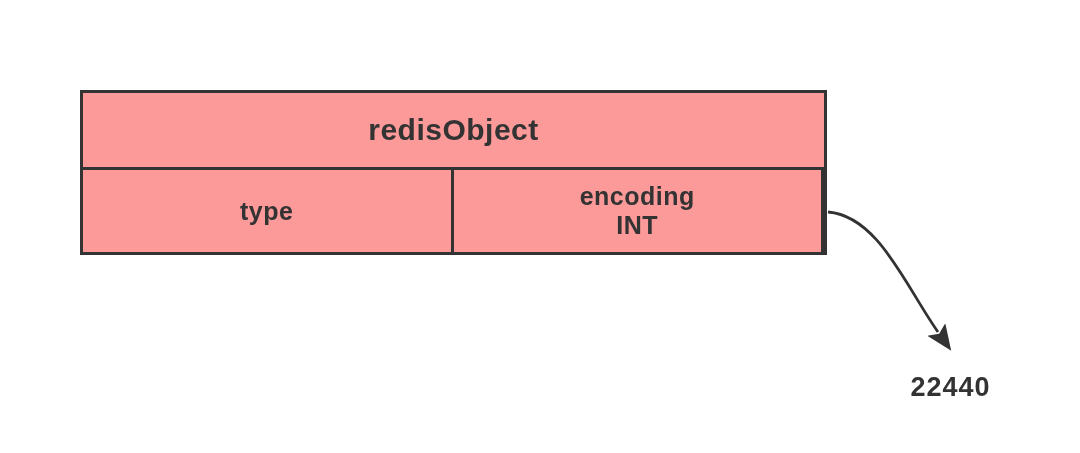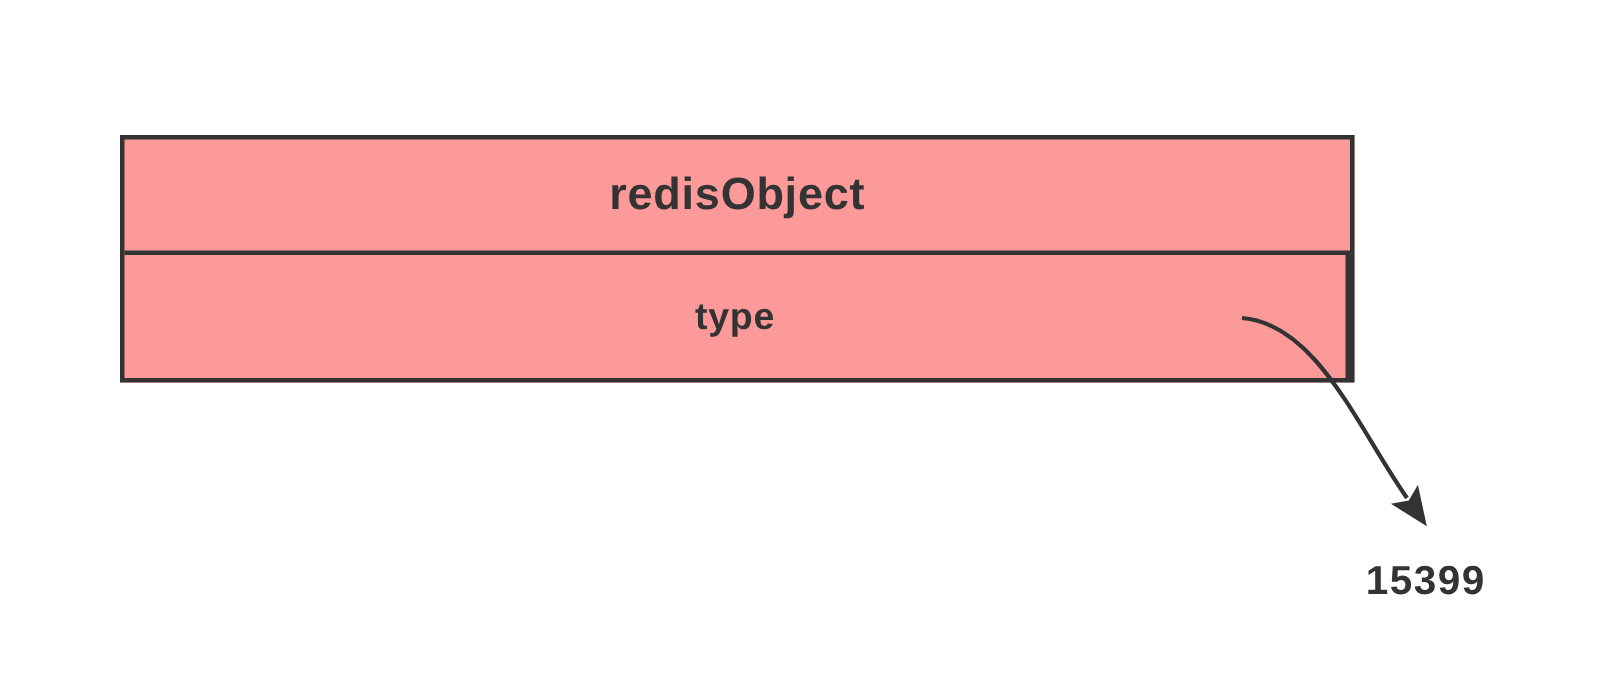--- a/index.html
+++ b/index.html
@@ -18,21 +18,21 @@
     position:relative;
     width:1080px;
     height:453px;
     background:var(--background);
     overflow:hidden;
   }
   .redis-table{
     position:absolute;
     left:80px;
     top:90px;
-    width:823px;
+    width:747px;
     height:165px;
     box-sizing:border-box;
     border:3px solid var(--border);
     background:var(--fill);
     display:flex;
     flex-direction:column;
   }
   .table-header{
     height:74px;
     flex:0 0 74px;
@@ -100,27 +100,31 @@
 <body>
 
 <div class="canvas">
 
   <div class="redis-table">
     <div class="table-header">redisObject</div>
     <div class="table-row">
       <div class="cell with-divider">
         <span>type</span>
       </div>
+      <div class="cell with-divider">
+        <span>encoding</span>
+        <span>INT</span>
+      </div>
     </div>
   </div>
 
   <svg class="arrow-svg" viewBox="0 0 1080 453" xmlns="http://www.w3.org/2000/svg">
     <defs>
       <marker id="arrowhead" markerUnits="userSpaceOnUse" markerWidth="30" markerHeight="24" refX="3" refY="11" orient="auto">
         <path class="arrowhead-shape" d="M0,0 L26,11 L0,22 L5,11 Z"></path>
       </marker>
     </defs>
     <path class="arrow-path" d="M 828 212 C 878 216 905 285 938 332" marker-end="url(#arrowhead)"></path>
   </svg>
 
-  <div class="pointer-target">15399</div>
+  <div class="pointer-target">22440</div>
 
 </div>
 
 </body></html>

